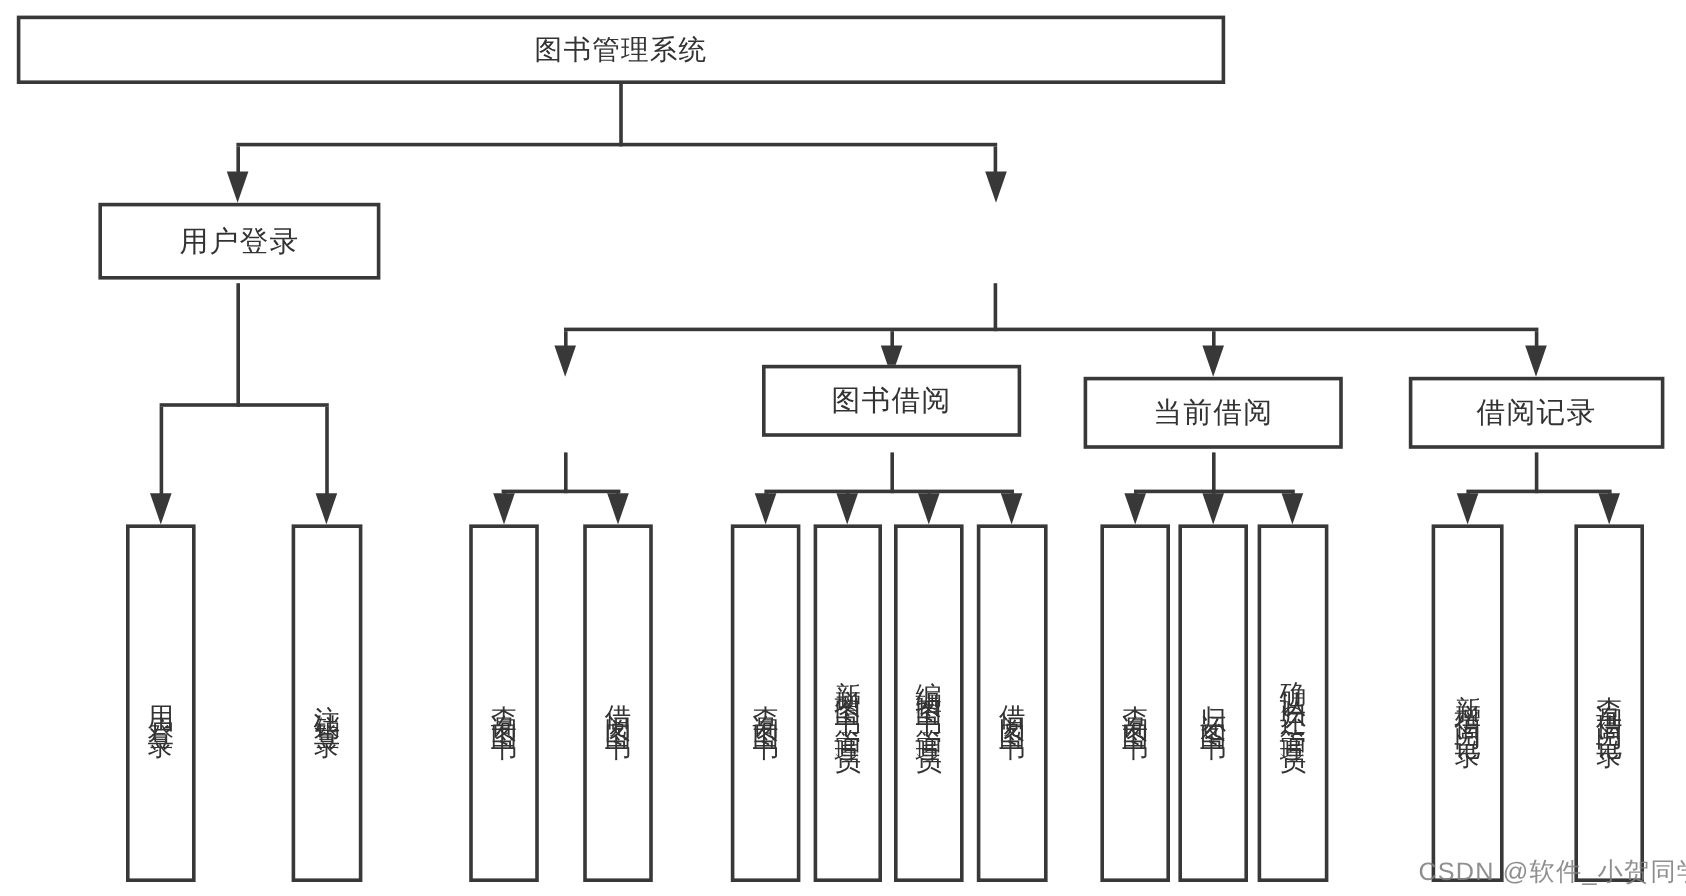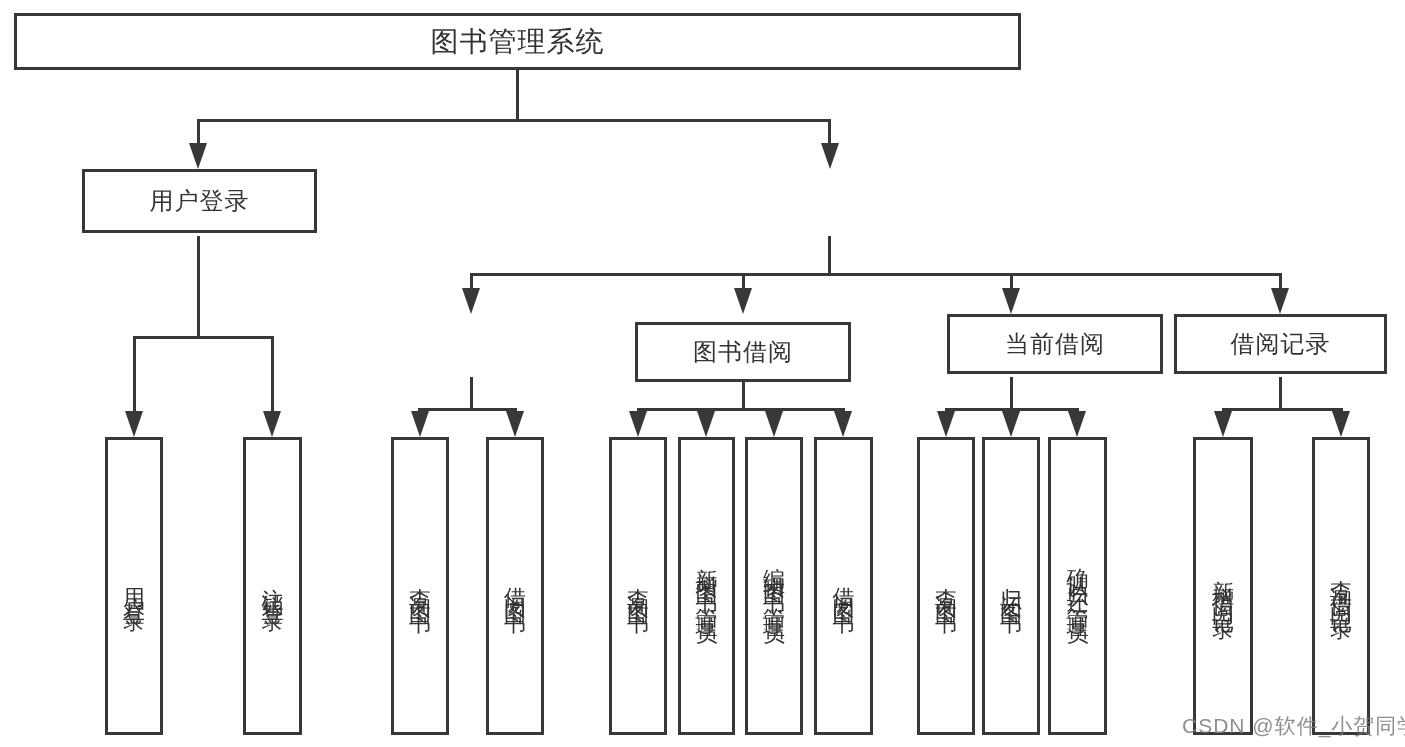--- a/index.html
+++ b/index.html
@@ -19,21 +19,21 @@
     border:3px solid var(--line);
     background:#ffffff;
     box-sizing:border-box;
     display:flex;align-items:center;justify-content:center;
     color:var(--text);
     font-size:24px;
     letter-spacing:1px;
     white-space:nowrap;
     z-index:2;
   }
-  .root{font-size:28px;}
+  .root{font-size:23px;}
   .vnode{
     position:absolute;
     border:3px solid var(--line);
     background:#ffffff;
     box-sizing:border-box;
     display:flex;align-items:center;justify-content:center;
     color:var(--text);
     font-size:22px;
     writing-mode:vertical-rl;
     letter-spacing:8px;
@@ -115,22 +115,22 @@
       <div class="arr" style="left: 1002px; top: 411px;"></div>
       <div class="arr" style="left: 1068px; top: 411px;"></div>
       <div class="arr" style="left: 1214px; top: 411px;"></div>
       <div class="arr" style="left: 1332px; top: 411px;"></div>
     </div>
 
   <div class="node root" style="left:14px;top:13px;width:1007px;height:57px;">图书管理系统</div>
 
   <div class="node" style="left:82px;top:169px;width:235px;height:64px;">用户登录</div>
 
-  <div class="node" style="left:635px;top:322px;width:216px;height:60px;">图书借阅</div>
-  <div class="node" style="left:903px;top:314px;width:216px;height:60px;margin-left:44px;">当前借阅</div>
+  <div class="node" style="left:635px;top:304px;width:216px;height:60px;">图书借阅</div>
+  <div class="node" style="left:903px;top:314px;width:216px;height:60px;">当前借阅</div>
   <div class="node" style="left:1174px;top:314px;width:213px;height:60px;">借阅记录</div>
 
   <div class="vnode" style="left:105px;top:437px;width:58px;height:298px;">用户登录</div>
   <div class="vnode" style="left:243px;top:437px;width:59px;height:298px;">注销登录</div>
 
   <div class="vnode" style="left:391px;top:437px;width:58px;height:298px;">查询图书</div>
   <div class="vnode" style="left:486px;top:437px;width:58px;height:298px;">借阅图书</div>
 
   <div class="vnode" style="left:609px;top:437px;width:58px;height:298px;">查询图书</div>
   <div class="vnode" style="left:678px;top:437px;width:57px;height:298px;">新增图书（管理员）</div>

